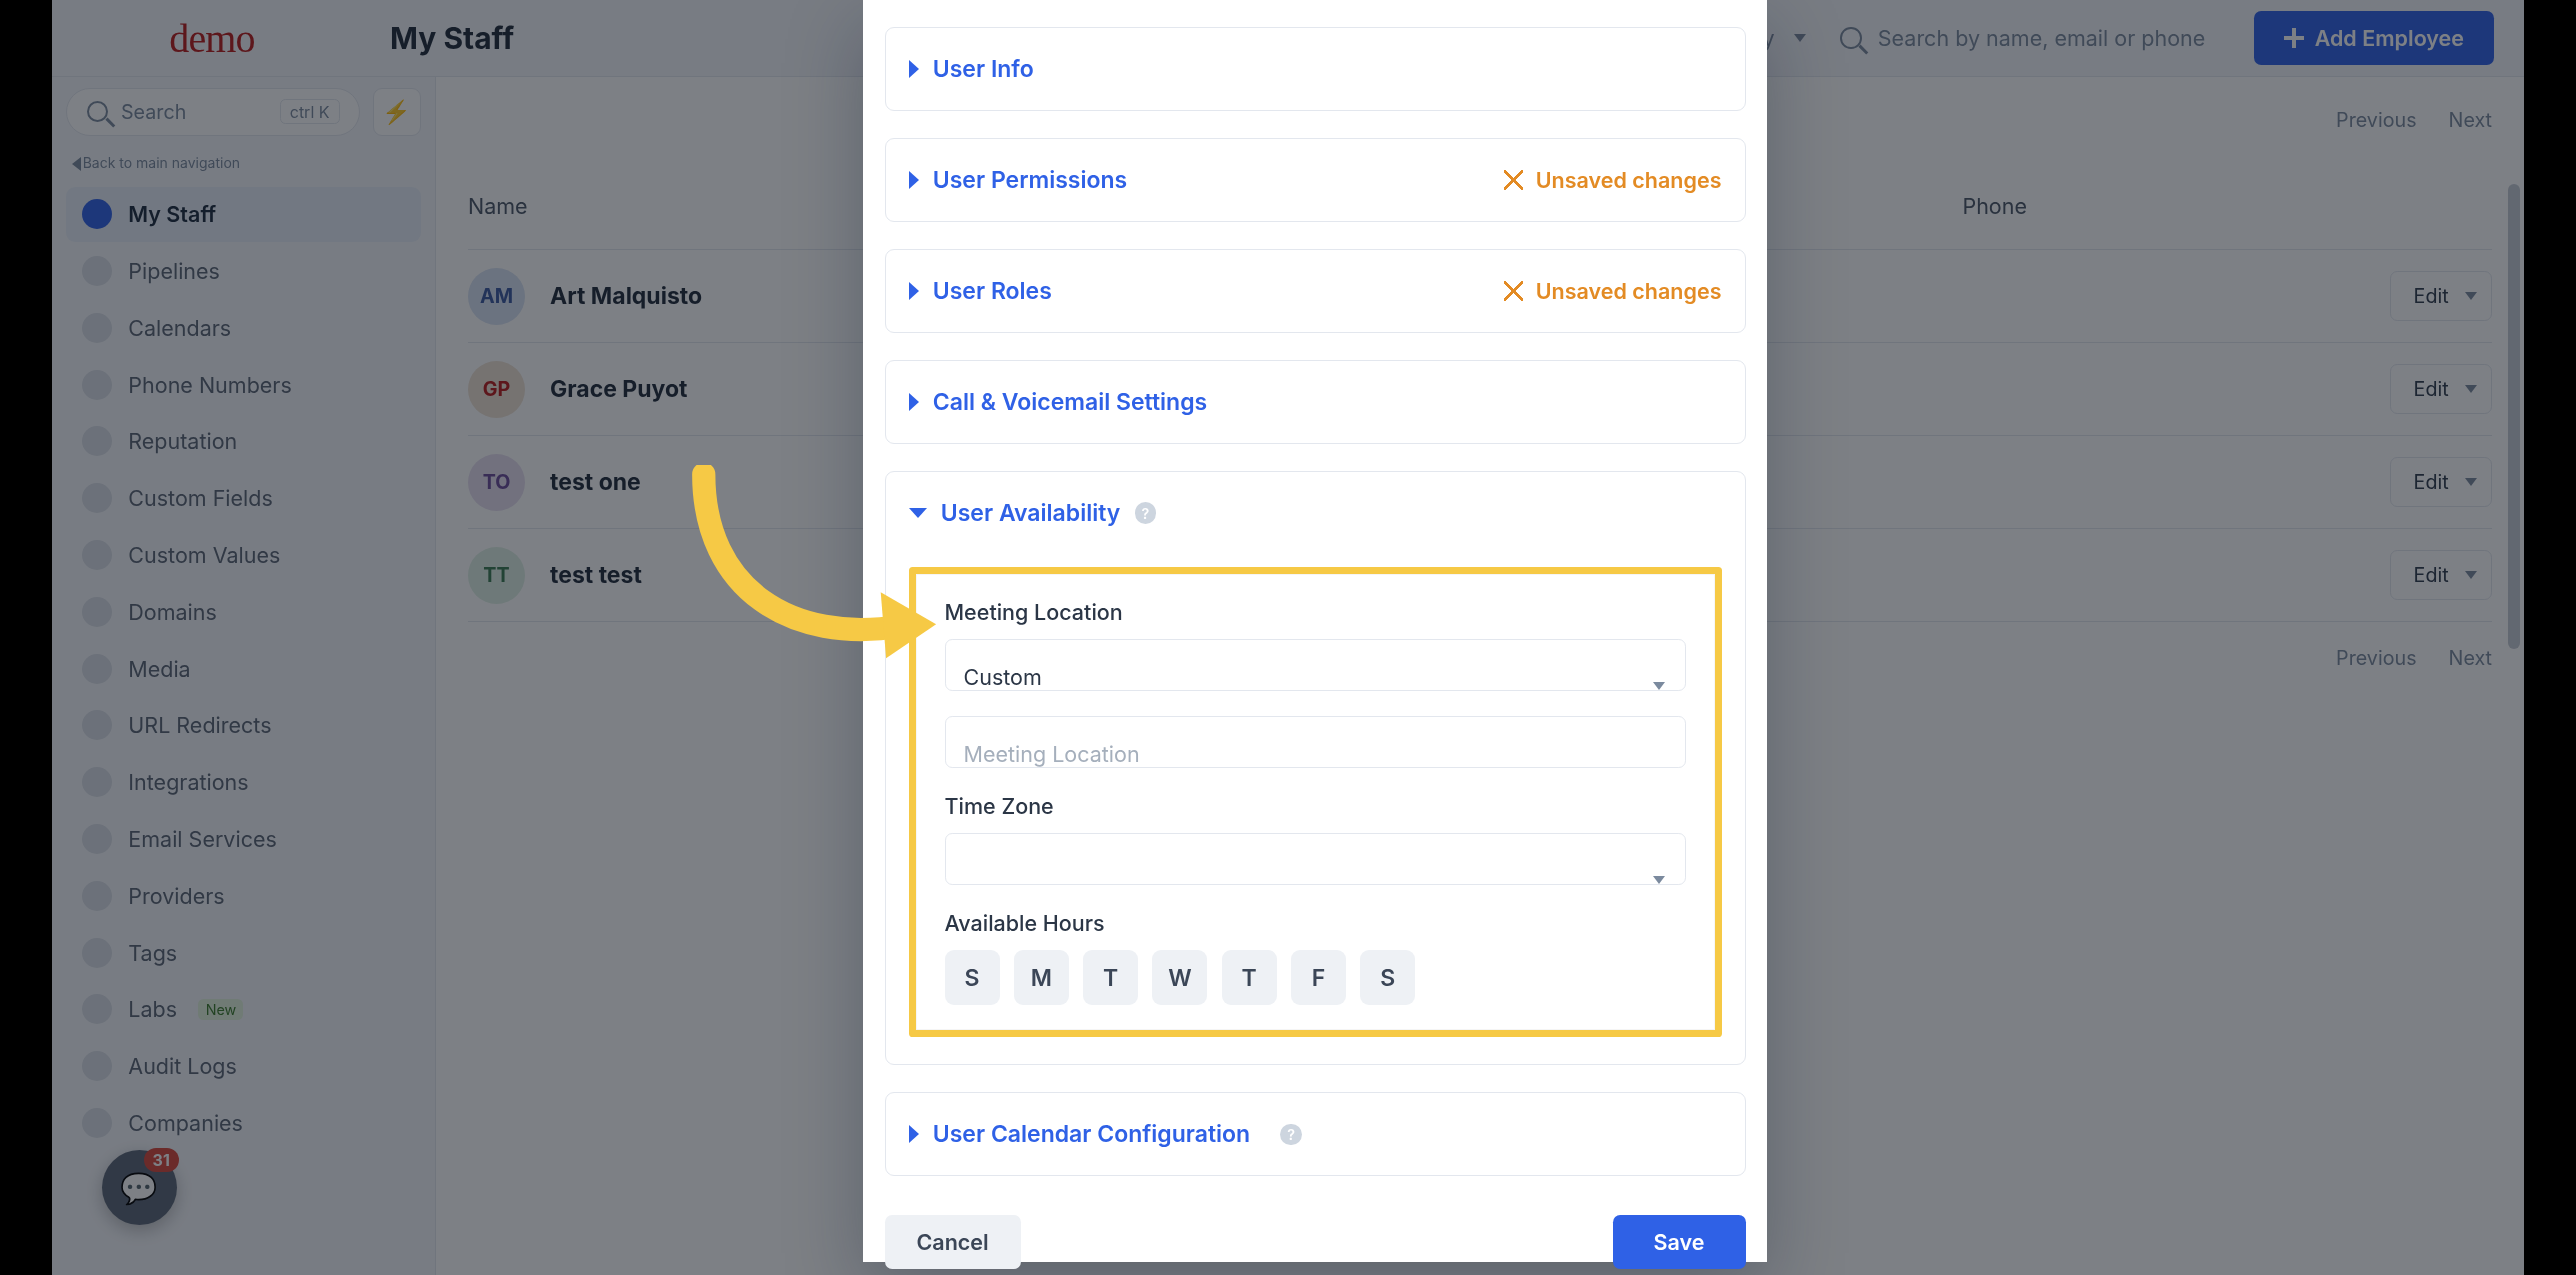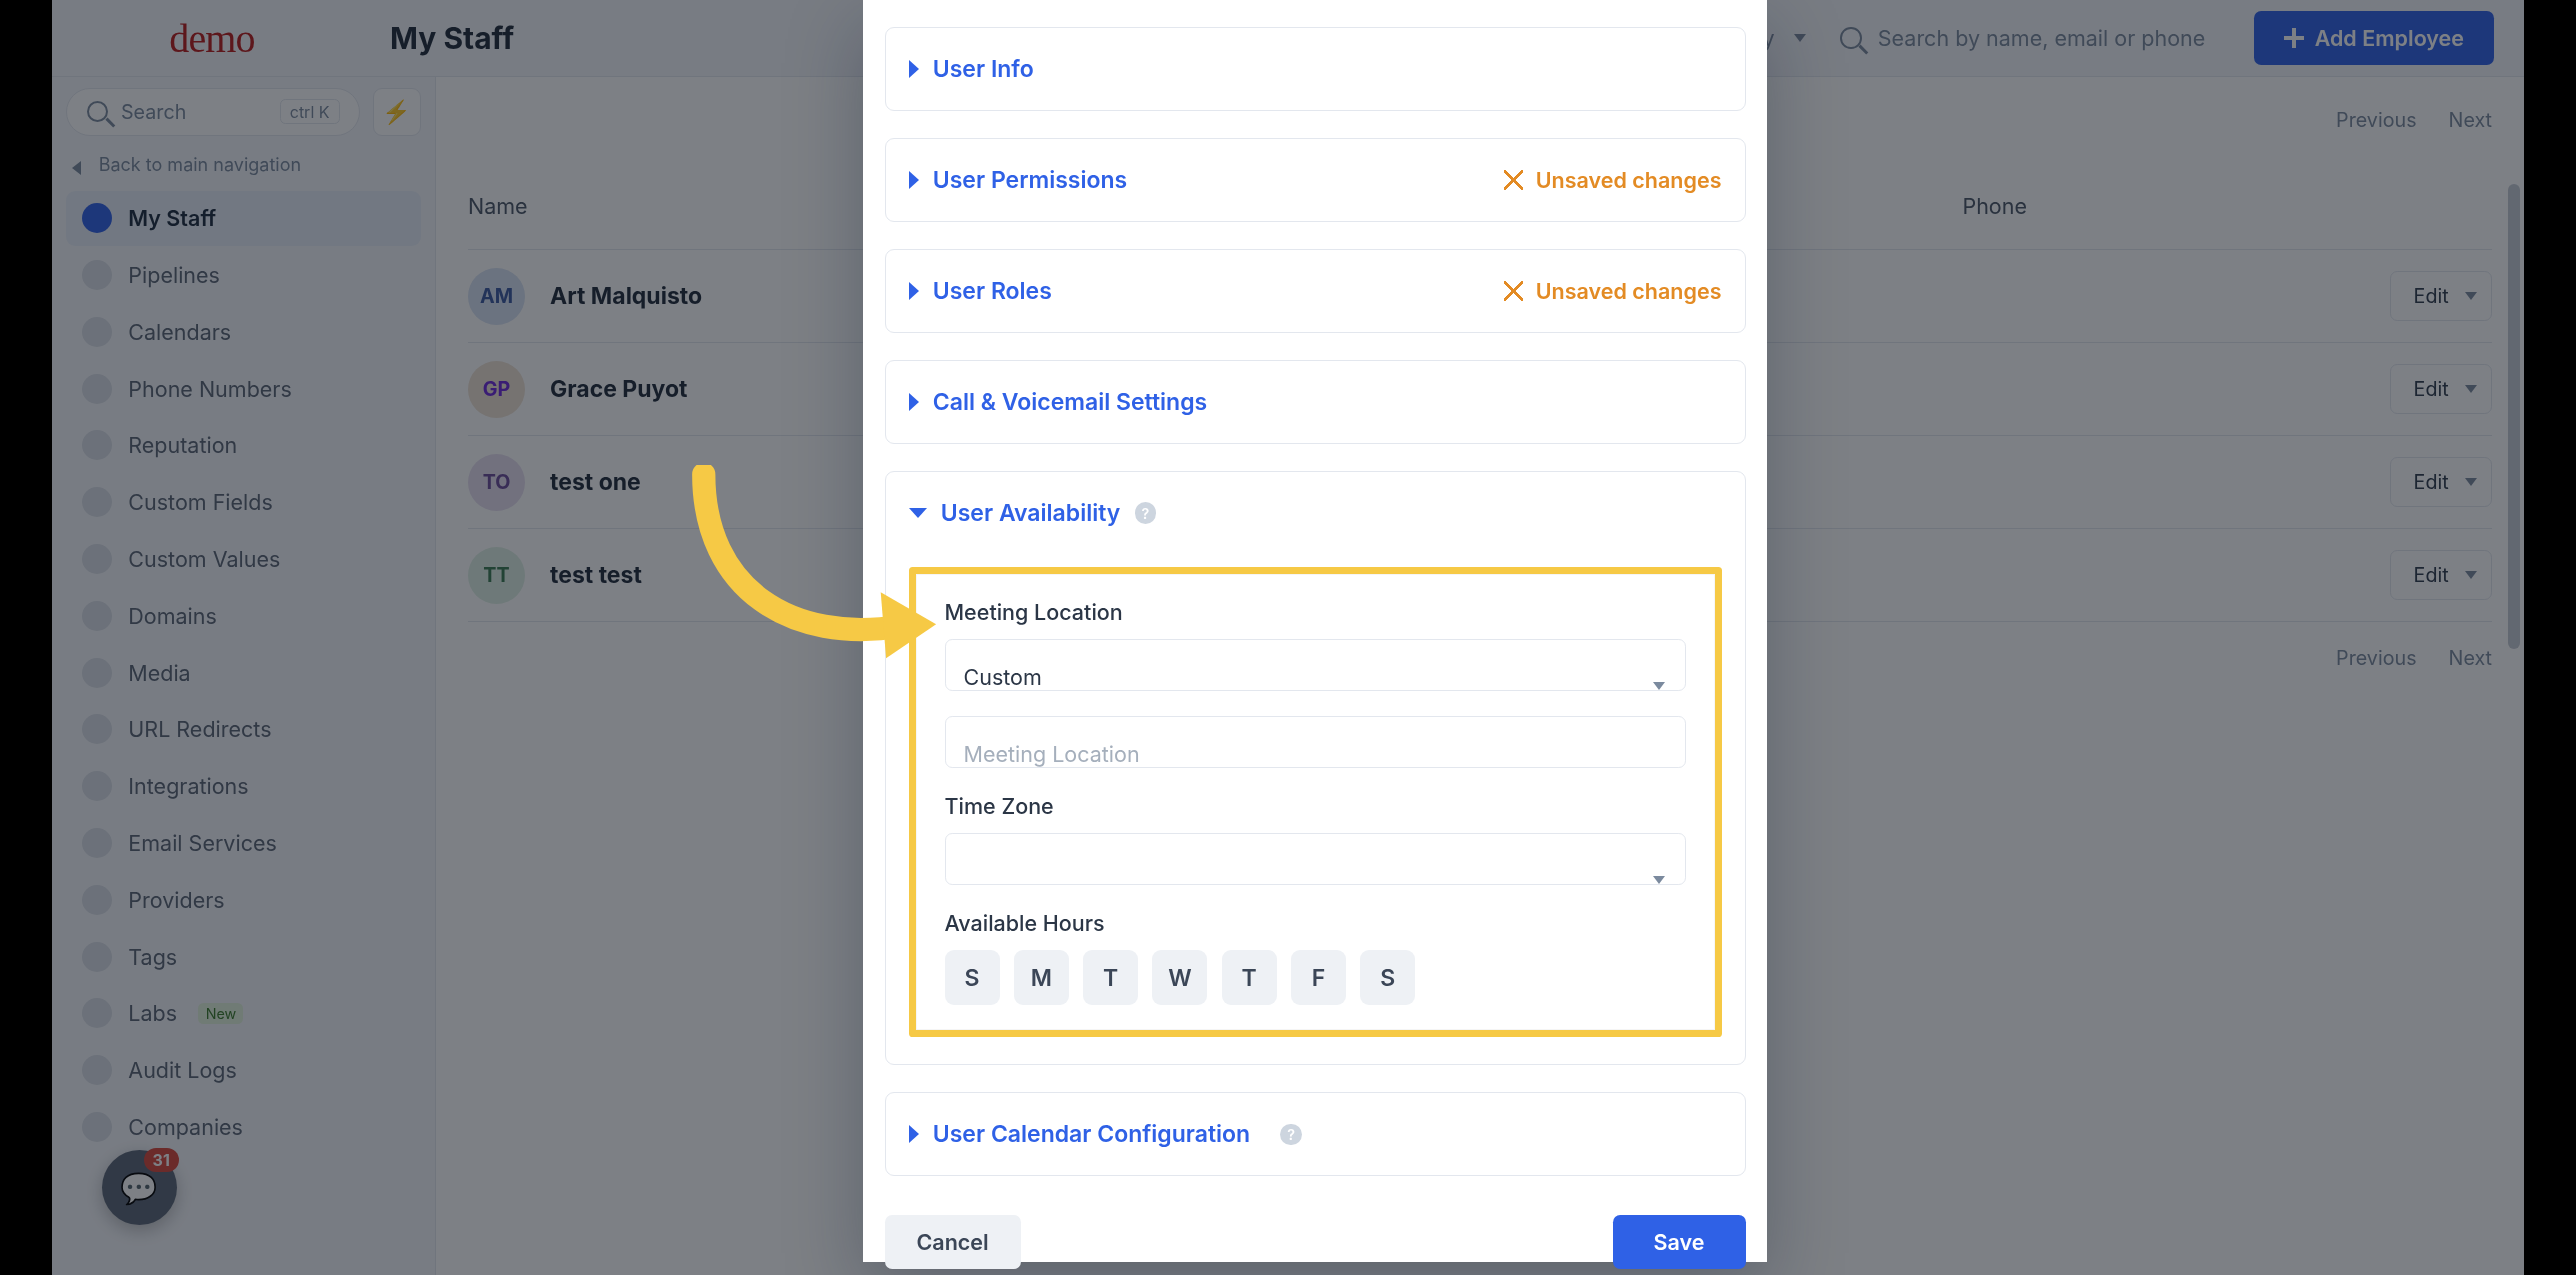--- a/index.html
+++ b/index.html
@@ -52,42 +52,42 @@
   .side-search-row{display:flex;align-items:center;gap:12.5px;margin-bottom:18px}
   .side-search{
     flex:1;height:48px;border:0.9px solid var(--border);border-radius:27px;background:#fff;
     display:flex;align-items:center;gap:12.5px;padding:0 19.7px;color:var(--muted);font-size:19.7px
   }
   .side-search .kbd{margin-left:auto;border:0.9px solid var(--border);border-radius:5.4px;padding:1.8px 9px;font-size:16px;color:var(--muted)}
   .bolt{
     width:48px;height:48px;border:0.9px solid var(--border);border-radius:9px;background:#fff;
     display:flex;align-items:center;justify-content:center;color:var(--blue);font-size:23px
   }
-  .back-link{display:flex;align-items:flex-end;gap:18px;color:var(--muted);font-size:18px;margin:3.6px 0 16px 5.4px}
+  .back-link{display:flex;align-items:flex-end;gap:2px;color:var(--muted);font-size:14px;margin:3.6px 0 16px 5.4px}
   .chev-left{width:0;height:0;border-top:7.2px solid transparent;border-bottom:7.2px solid transparent;border-right:9px solid var(--muted)}
   .nav{display:flex;flex-direction:column;gap:1.8px}
   .nav-item{
     display:flex;align-items:center;gap:16px;padding:12.5px 16px;border-radius:9px;
     color:#5b6575;font-size:21.5px;cursor:pointer;position:relative
   }
   .nav-item .ico{width:30px;height:30px;border-radius:50%;background:#d9dee6;flex:0 0 30px}
   .nav-item.active{background:#e8eef8;color:#1c2a3d;font-weight:600}
   .nav-item.active .ico{background:var(--blue)}
   .nav-item .pill{background:#e2f3dc;color:#3a7a2a;border-radius:5.4px;font-size:14.3px;padding:1.8px 7.2px;margin-left:5.4px}
 
   
   .main{position:absolute;left:383px;right:0;top:77px;bottom:0;background:#fff;border-left:0.9px solid var(--border);padding:0 32px}
   .table-header{display:flex;align-items:center;height:86px;color:#4a5666;font-size:21.5px}
   .col-name{width:394px}
   .col-phone{margin-left:auto;margin-right:465px}
   .prevnext{margin-left:auto;display:flex;gap:32px;color:var(--muted);font-size:19.7px}
   .row{display:flex;align-items:center;height:93px;border-top:0.9px solid var(--border)}
   .avatar{width:57px;height:57px;border-radius:50%;display:flex;align-items:center;justify-content:center;font-size:19.7px;font-weight:700;margin-right:25px}
   .av-1{background:#d8e2f3;color:#3a57a0}
-  .av-2{background:#efe2d4;color:#6d28d9}
+  .av-2{background:#efe2d4;color:#b91c1c}
   .av-3{background:#e7dff0;color:#6b4a9a}
   .av-4{background:#dff0e4;color:#3a7a52}
   .rowname{font-size:23px;font-weight:700;color:#1f2a3a}
   .row .edit{
     margin-left:auto;display:flex;align-items:center;border:0.9px solid var(--border);border-radius:7.2px;
     height:50px;padding:0 14.3px 0 23px;gap:16px;color:#2f3b4c;font-size:19.7px
   }
   .footer-nav{display:flex;align-items:center;height:72px;border-top:0.9px solid var(--border)}
 
   

